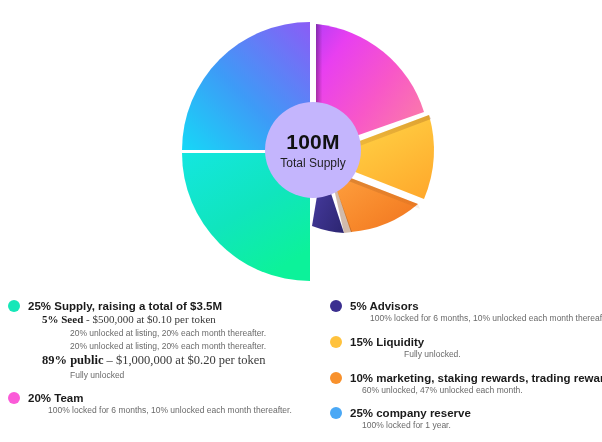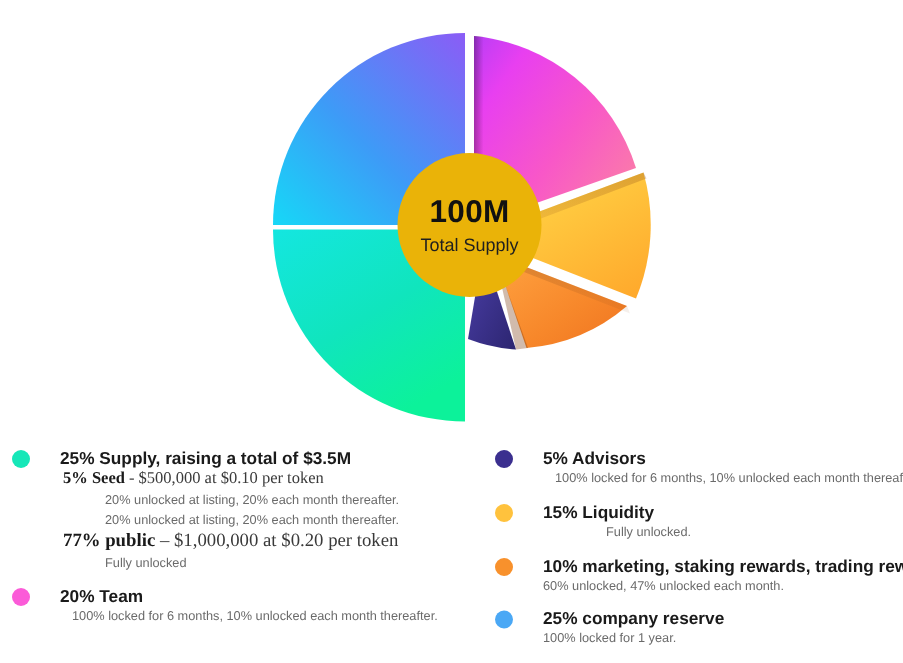--- a/index.html
+++ b/index.html
@@ -30,21 +30,21 @@
     left: 0;
     top: 0;
   }
   #center-hub {
     position: absolute;
     left: 265px;
     top: 102px;
     width: 96px;
     height: 96px;
     border-radius: 50%;
-    background: #eab308;
+    background: #c4b5fd;
     display: flex;
     flex-direction: column;
     align-items: center;
     justify-content: center;
     line-height: 1;
   }
   #center-total {
     font-size: 21px;
     font-weight: 700;
     letter-spacing: 0.2px;
@@ -72,21 +72,21 @@
   #legend-col-left { left: 8px; width: 300px; }
   #legend-col-right { left: 330px; width: 272px; }
 
   .legend-group {
     position: relative;
     margin-bottom: 2px;
   }
   .legend-head {
     display: flex;
     align-items: center;
-    gap: 20px;
+    gap: 8px;
   }
   .legend-dot {
     width: 12px;
     height: 12px;
     border-radius: 50%;
     flex: 0 0 auto;
     display: block;
   }
   .legend-title {
     font-size: 11.5px;
@@ -199,21 +199,21 @@
       </div>
 
       <div class="sub-line indent-1">
         <b>5% Seed</b><span class="grey"> - $500,000 at $0.10 per token</span>
       </div>
       <div class="note note-deep">20% unlocked at listing, 20% each month thereafter.</div>
 
       <div class="note note-deep">20% unlocked at listing, 20% each month thereafter.</div>
 
       <div class="sub-line indent-1 big">
-        <b>77% public</b><span class="grey"> – $1,000,000 at $0.20 per token</span>
+        <b>89% public</b><span class="grey"> – $1,000,000 at $0.20 per token</span>
       </div>
       <div class="note note-deep">Fully unlocked</div>
     </div>
 
     <div class="legend-group" style="margin-top:10px;">
       <div class="legend-head">
         <span class="legend-dot" style="background:#fb5bd8"></span>
         <span class="legend-title">20% Team</span>
       </div>
       <div class="note note-left" style="margin-left:40px;">100% locked for 6 months, 10% unlocked each month thereafter.</div>

